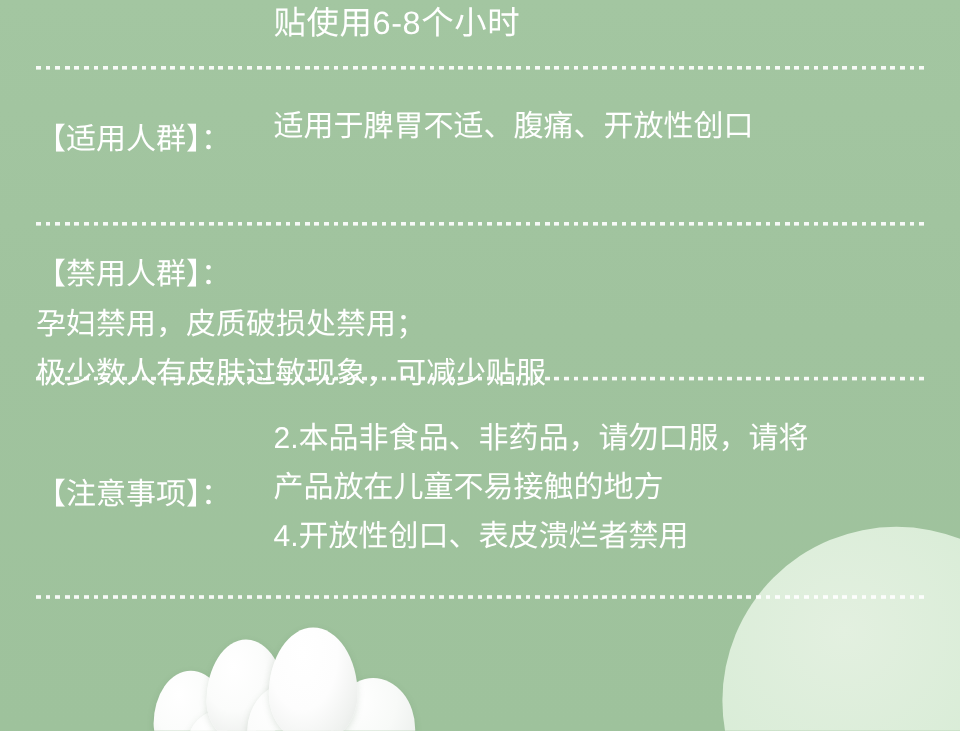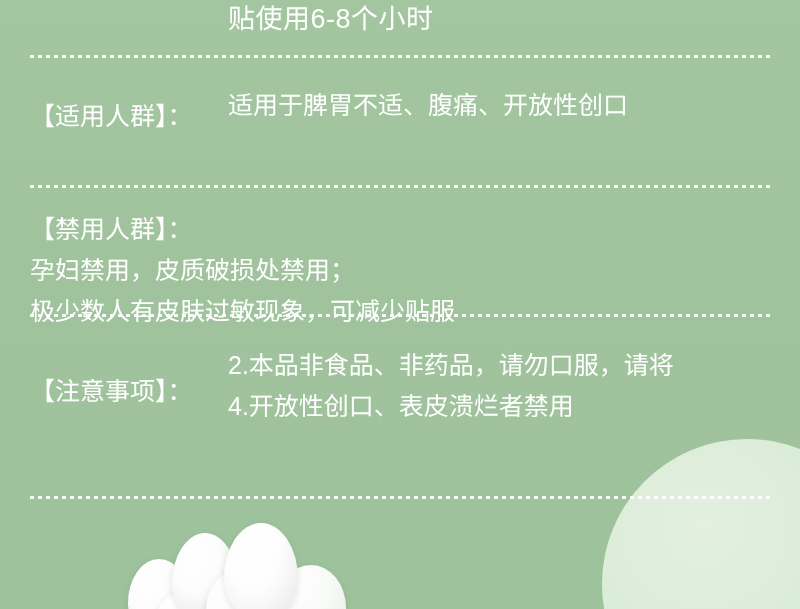--- a/index.html
+++ b/index.html
@@ -160,19 +160,20 @@
       <span class="txt-line">极少数人有皮肤过敏现象，可减少贴服</span>
     </div>
   </div>
 
   <div class="divider d3"></div>
 
   <div class="row r3">
     <div class="row-label">【注意事项】：</div>
     <div class="row-body">
       <span class="txt-line">2.本品非食品、非药品，请勿口服，请将</span>
+      <span class="txt-line">产品放在儿童不易接触的地方</span>
       <span class="txt-line">4.开放性创口、表皮溃烂者禁用</span>
     </div>
   </div>
 
   <div class="divider d4"></div>
 
 </div>
 
 </body></html>

